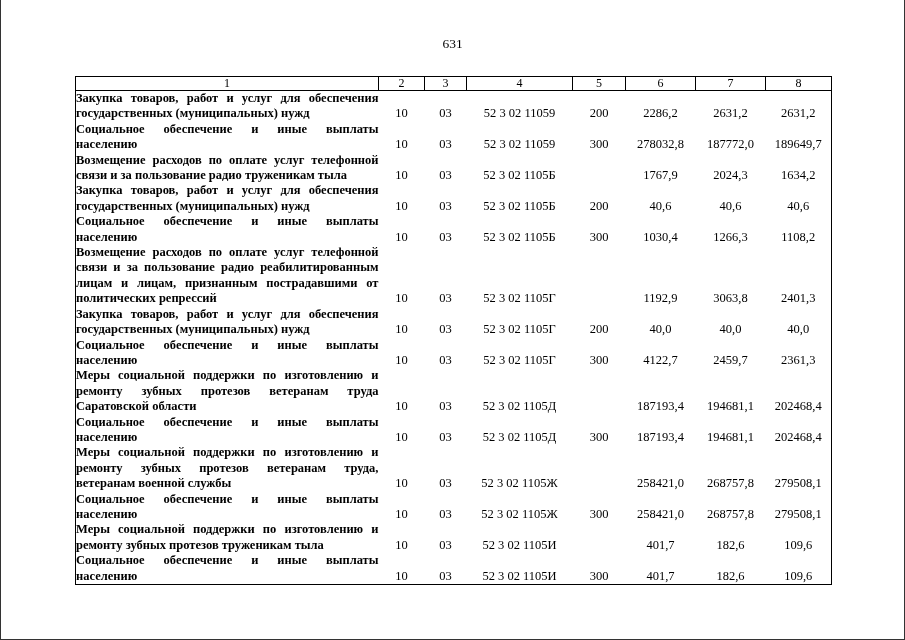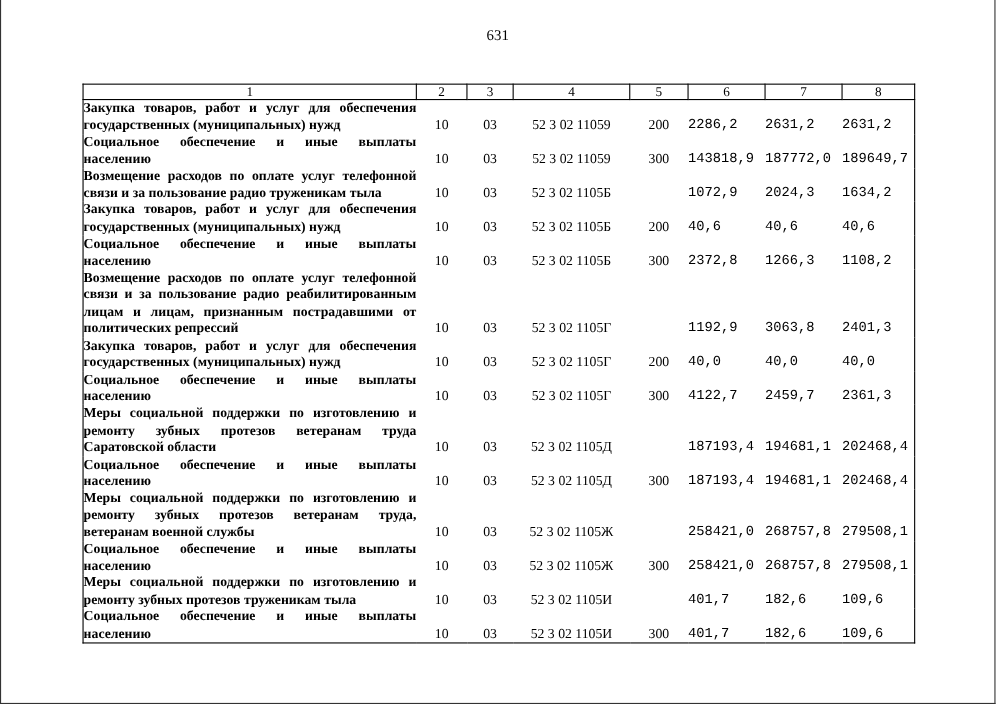--- a/index.html
+++ b/index.html
@@ -18,21 +18,21 @@
   .page-frame {
     position: absolute;
     top: 0; left: 0; right: 0; bottom: 0;
     border-left: 1px solid #333;
     border-right: 1px solid #333;
     border-bottom: 1px solid #333;
     pointer-events: none;
   }
   .page-number {
     position: absolute;
-    top: 24px;
+    top: 36px;
     left: 0;
     width: 100%;
     text-align: center;
     font-size: 13.5px;
   }
   table.budget {
     position: absolute;
     left: 75px;
     top: 76px;
     width: 756px;
@@ -57,23 +57,22 @@
   }
   td.c1 {
     text-align: justify;
     padding: 0 4px 0 7px;
     font-weight: bold;
   }
   td.c2, td.c3, td.c4, td.c5 {
     text-align: center;
   }
   td.c6, td.c7, td.c8 {
-    text-align: left;
+    text-align: center;
     padding-right: 7px;
-    font-family: Liberation Mono, monospace;
   }
 </style>
 </head>
 <body>
 
 <div class="page-frame"></div>
 
 <div class="page-number">631</div>
 
 <table class="budget">
@@ -109,51 +108,51 @@
         <td class="c6">2286,2</td>
         <td class="c7">2631,2</td>
         <td class="c8">2631,2</td>
       </tr>
       <tr>
         <td class="c1">Социальное обеспечение и иные выплаты населению</td>
         <td class="c2">10</td>
         <td class="c3">03</td>
         <td class="c4">52 3 02 11059</td>
         <td class="c5">300</td>
-        <td class="c6">143818,9</td>
+        <td class="c6">278032,8</td>
         <td class="c7">187772,0</td>
         <td class="c8">189649,7</td>
       </tr>
       <tr>
         <td class="c1">Возмещение расходов по оплате услуг телефонной связи и за пользование радио труженикам тыла</td>
         <td class="c2">10</td>
         <td class="c3">03</td>
         <td class="c4">52 3 02 1105Б</td>
         <td class="c5"></td>
-        <td class="c6">1072,9</td>
+        <td class="c6">1767,9</td>
         <td class="c7">2024,3</td>
         <td class="c8">1634,2</td>
       </tr>
       <tr>
         <td class="c1">Закупка товаров, работ и услуг для обеспечения государственных (муниципальных) нужд</td>
         <td class="c2">10</td>
         <td class="c3">03</td>
         <td class="c4">52 3 02 1105Б</td>
         <td class="c5">200</td>
         <td class="c6">40,6</td>
         <td class="c7">40,6</td>
         <td class="c8">40,6</td>
       </tr>
       <tr>
         <td class="c1">Социальное обеспечение и иные выплаты населению</td>
         <td class="c2">10</td>
         <td class="c3">03</td>
         <td class="c4">52 3 02 1105Б</td>
         <td class="c5">300</td>
-        <td class="c6">2372,8</td>
+        <td class="c6">1030,4</td>
         <td class="c7">1266,3</td>
         <td class="c8">1108,2</td>
       </tr>
       <tr>
         <td class="c1">Возмещение расходов по оплате услуг телефонной связи и за пользование радио реабилитированным лицам и лицам, признанным пострадавшими от политических репрессий</td>
         <td class="c2">10</td>
         <td class="c3">03</td>
         <td class="c4">52 3 02 1105Г</td>
         <td class="c5"></td>
         <td class="c6">1192,9</td>

